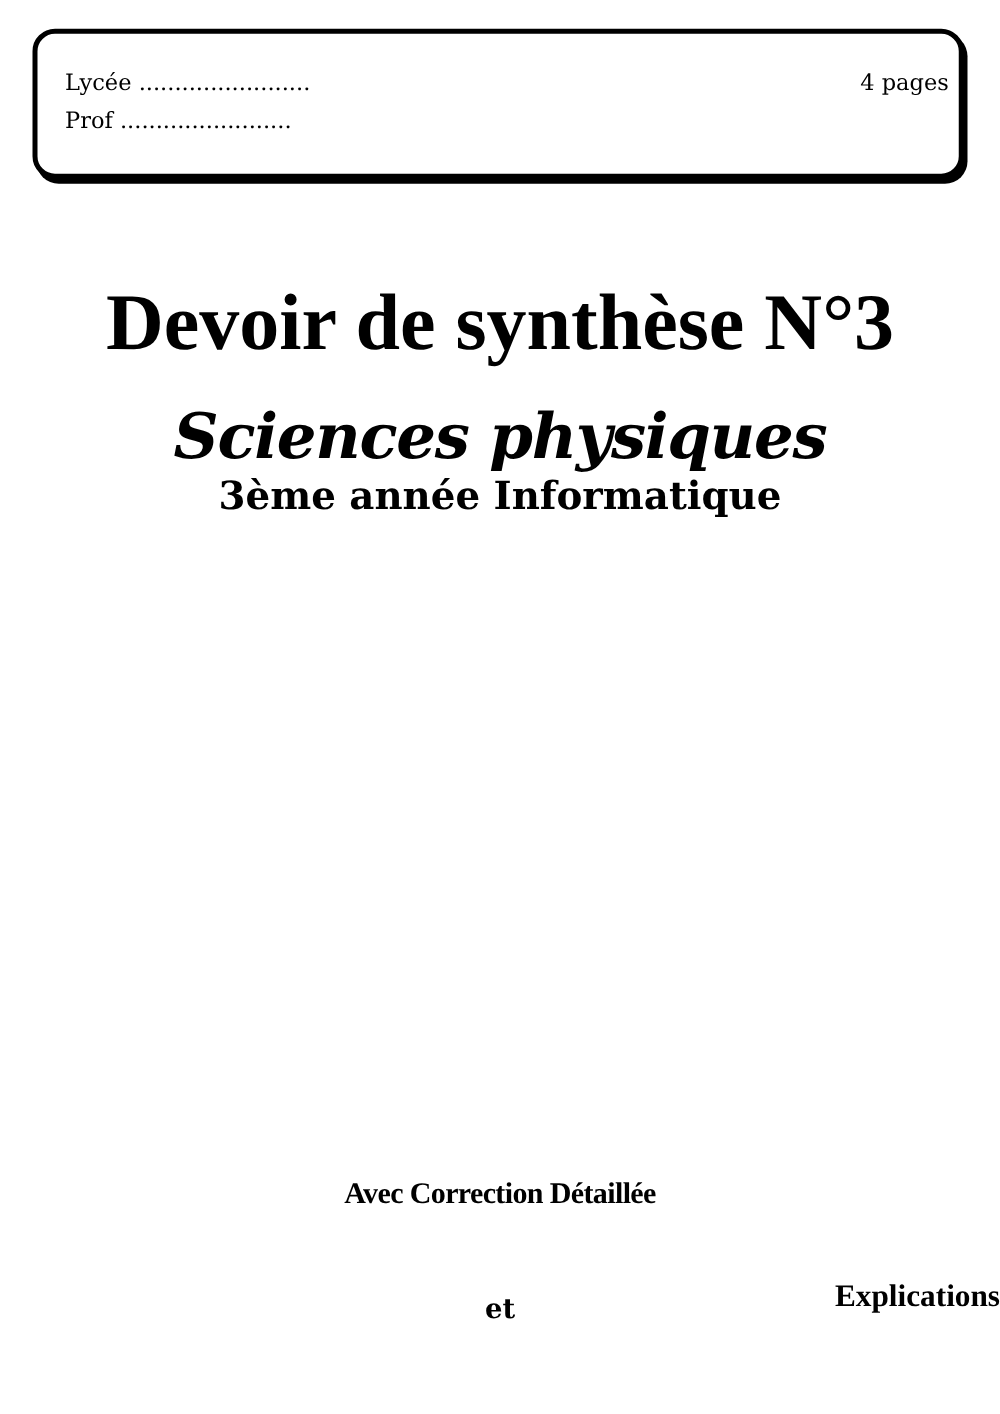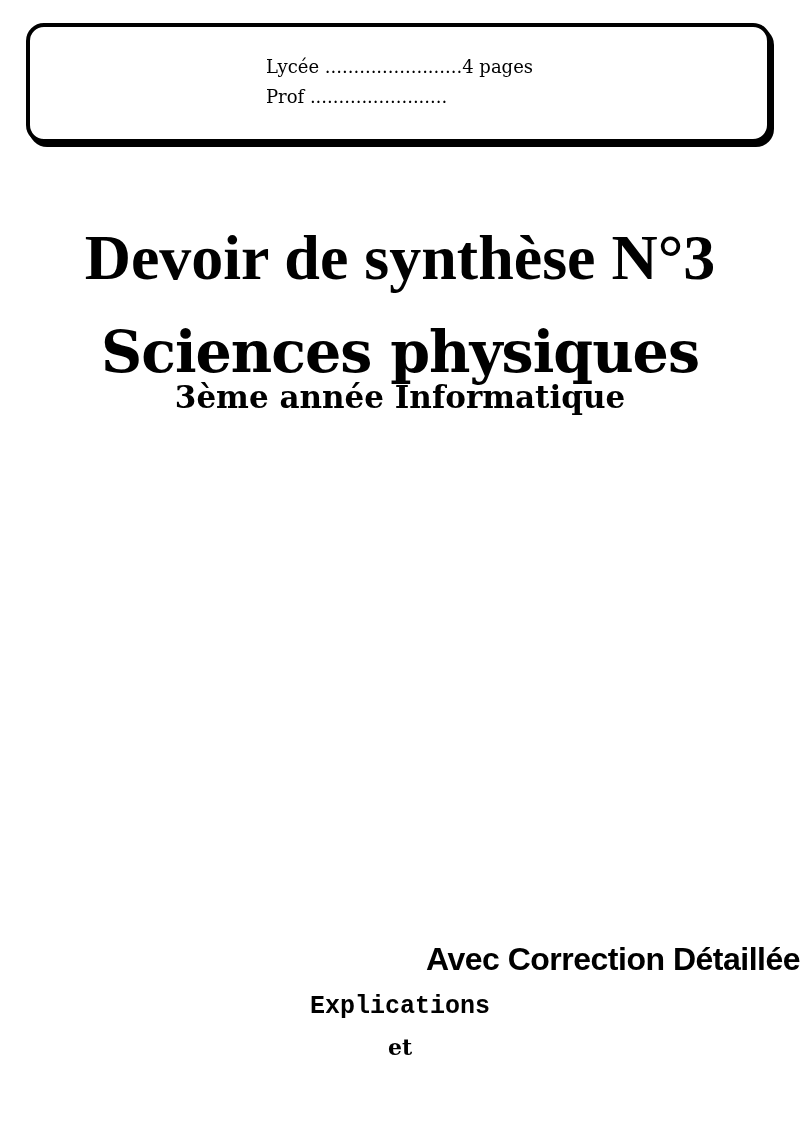--- a/index.html
+++ b/index.html
@@ -25,22 +25,22 @@
     width: 745px;
     height: 120px;
     box-sizing: border-box;
     border: 4px solid #000000;
     border-radius: 18px;
     box-shadow: 3px 4px 0 #000000;
     background: #ffffff;
   }
   .header-inner {
     display: flex;
-    justify-content: center;
-    padding: 25px 20px 0 22px;
+    justify-content: space-between;
+    padding: 25px 8px 0 22px;
     font-size: 18px;
     line-height: 30px;
   }
   .header-left { text-align: left; }
   .header-right { text-align: right; }
 
   .centered-line {
     position: absolute;
     left: 0;
     width: 800px;
@@ -54,43 +54,44 @@
     top: 207px;
     font-family: "Liberation Serif", serif;
     font-weight: bold;
     font-size: 64px;
     letter-spacing: 0px;
   }
   .subject-title {
     top: 305px;
     font-family: "DejaVu Serif", serif;
     font-weight: bold;
-    font-size: 57px;
+    font-size: 50px;
     letter-spacing: -1px;
+    font-style: italic;
   }
   .level-title {
     top: 364px;
     font-family: "DejaVu Serif", serif;
     font-weight: bold;
     font-size: 31px;
   }
 
   .footer-line1 {
     top: 926px;
-    font-family: Liberation Sans, sans-serif;
+    font-family: Liberation Serif, serif;
     font-weight: bold;
-    font-size: 32px;
+    font-size: 24px;
     letter-spacing: -0.5px;
-    text-align: right;
   }
   .footer-line2 {
-    top: 977px;
-    font-family: Liberation Mono, monospace;
+    top: 1008px;
+    font-family: Liberation Serif, serif;
     font-weight: bold;
     font-size: 25px;
+    text-align: right;
   }
   .footer-line3 {
     top: 1019px;
     font-family: "DejaVu Serif", serif;
     font-weight: bold;
     font-size: 22px;
   }
   .footer-line4 {
     top: 1049px;
     font-family: "DejaVu Serif", serif;

